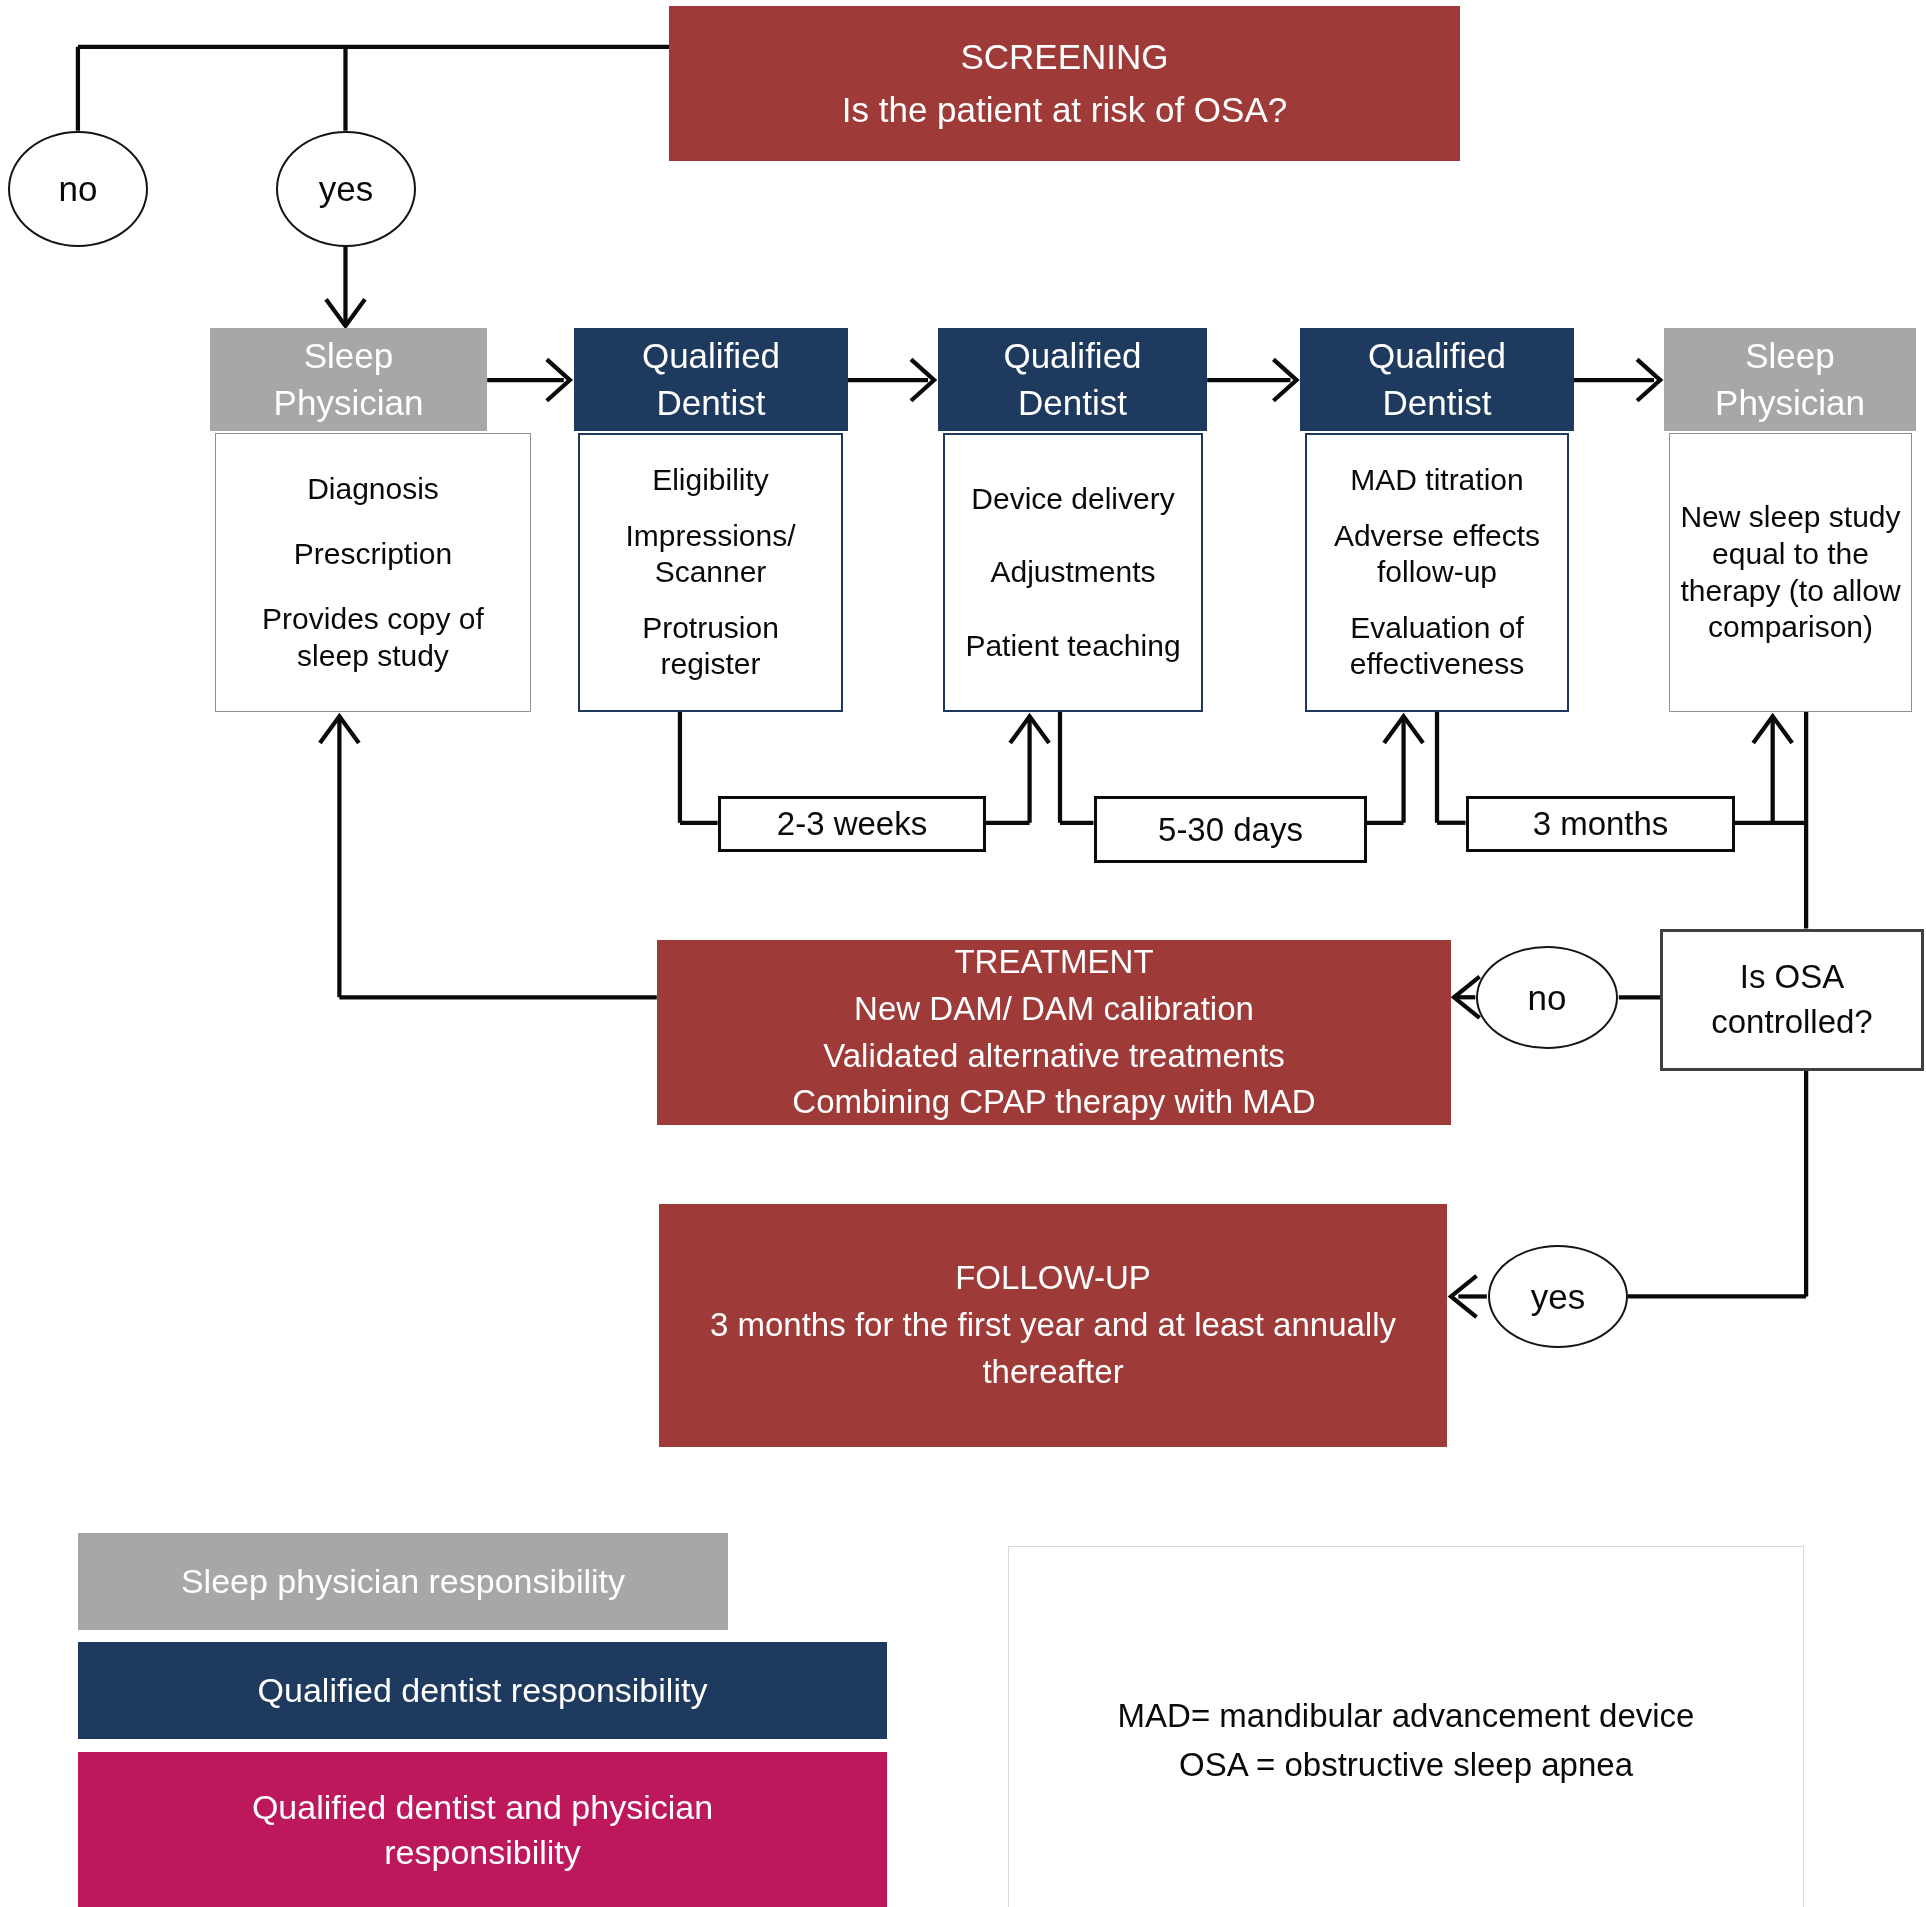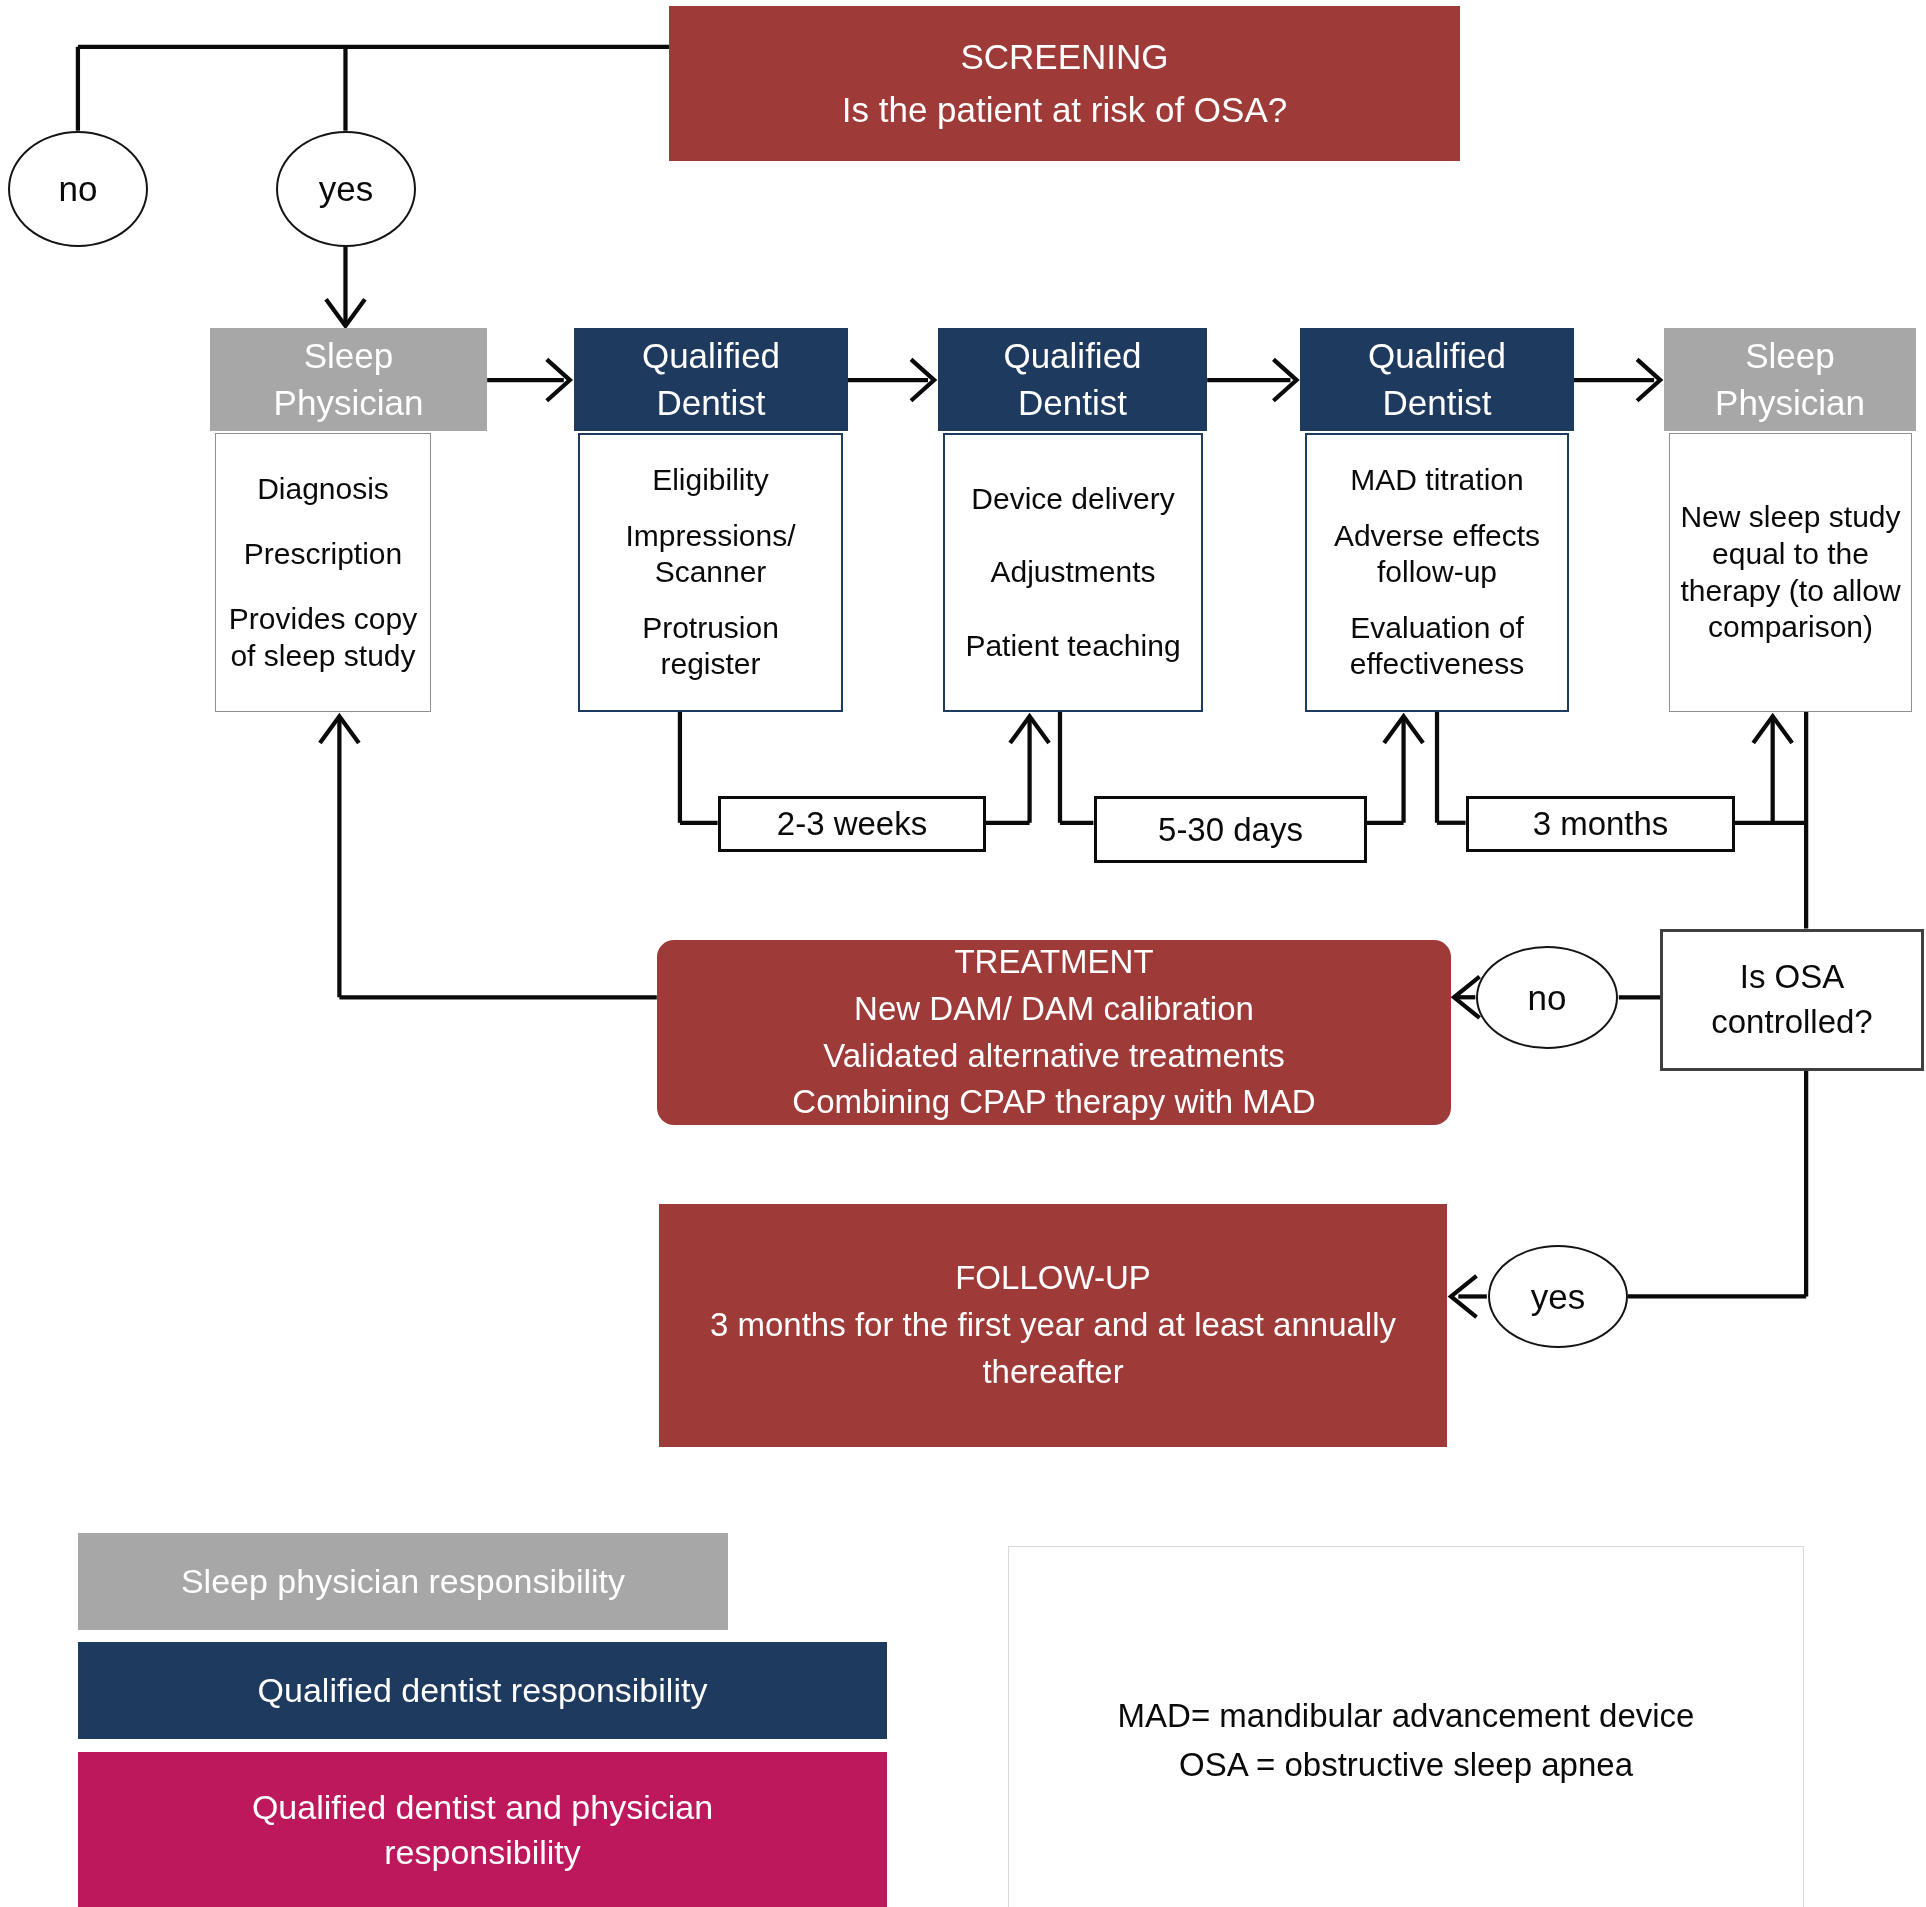--- a/index.html
+++ b/index.html
@@ -146,21 +146,21 @@
   <div class="col-header hdr-navy" style="left:938px;top:328px;width:269px;height:103px;">
     <span class="hdr-text">Qualified Dentist</span>
   </div>
   <div class="col-header hdr-navy" style="left:1300px;top:328px;width:274px;height:103px;">
     <span class="hdr-text">Qualified Dentist</span>
   </div>
   <div class="col-header hdr-gray" style="left:1664px;top:328px;width:252px;height:103px;">
     <span class="hdr-text">Sleep Physician</span>
   </div>
 
-  <div class="col-body body-gray" style="left:215px;top:433px;width:216px;height:279px;">
+  <div class="col-body body-gray" style="left:215px;top:433px;width:316px;height:279px;">
     <div class="body-item">Diagnosis</div>
     <div class="body-item">Prescription</div>
     <div class="body-item">Provides copy of sleep study</div>
   </div>
   <div class="col-body body-navy" style="left:578px;top:433px;width:265px;height:279px;">
     <div class="body-item">Eligibility</div>
     <div class="body-item">Impressions/ Scanner</div>
     <div class="body-item">Protrusion register</div>
   </div>
   <div class="col-body body-navy" style="left:943px;top:433px;width:260px;height:279px;">
@@ -180,21 +180,21 @@
   <div class="interval-box" style="left:718px;top:796px;width:268px;height:56px;">
     <span>2-3 weeks</span>
   </div>
   <div class="interval-box" style="left:1094px;top:796px;width:273px;height:67px;">
     <span>5-30 days</span>
   </div>
   <div class="interval-box" style="left:1466px;top:796px;width:269px;height:56px;">
     <span>3 months</span>
   </div>
 
-  <div class="box red-box" style="left:657px;top:940px;width:794px;height:185px;border-radius:17px;">
+  <div class="box red-box" style="left:657px;top:940px;width:794px;height:185px;">
     <div class="line">TREATMENT</div>
     <div class="line">New DAM/ DAM calibration</div>
     <div class="line">Validated alternative treatments</div>
     <div class="line">Combining CPAP therapy with MAD</div>
   </div>
 
   <div class="decision-box" style="left:1660px;top:929px;width:264px;height:142px;">
     <span>Is OSA controlled?</span>
   </div>
   <div class="ellipse" style="left:1476px;top:946px;width:142px;height:103px;">

